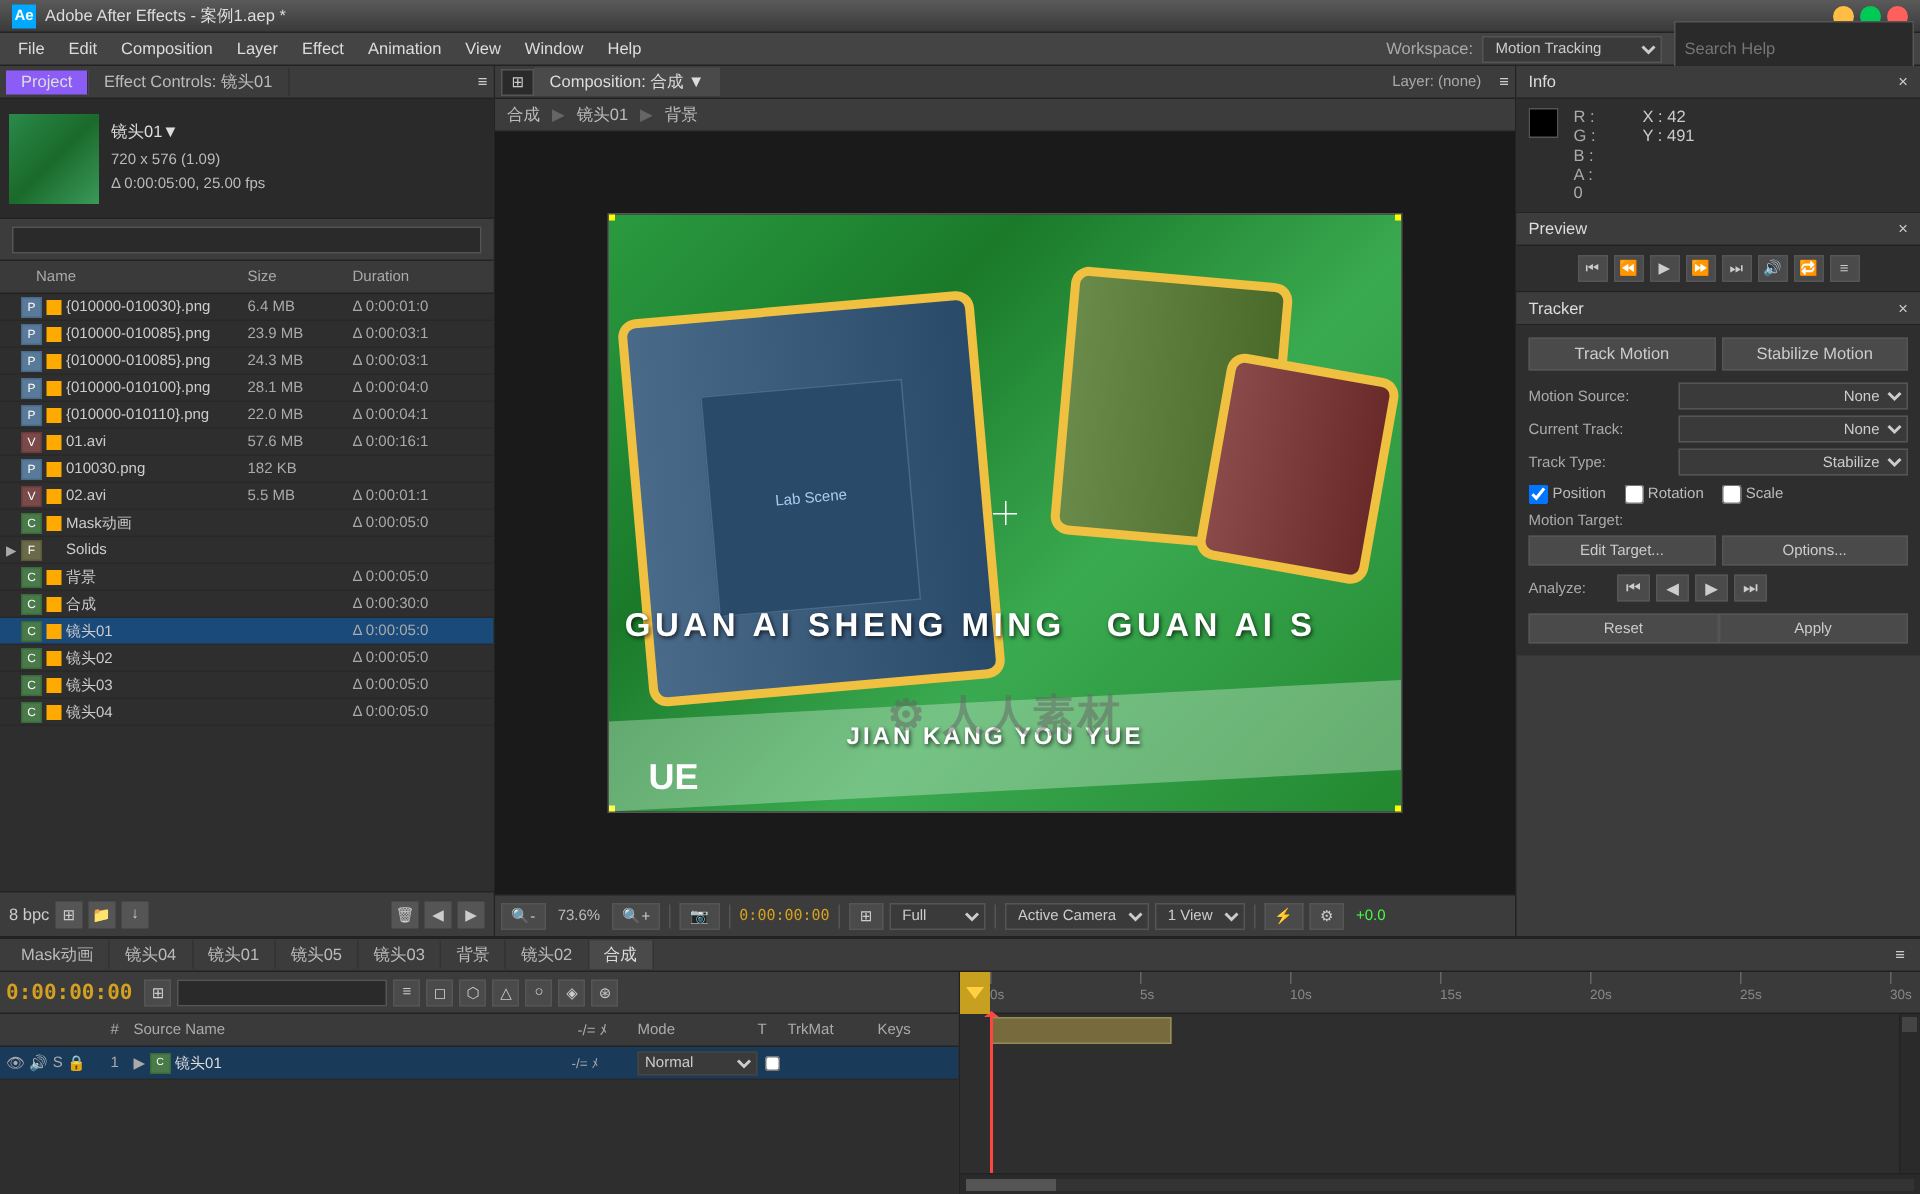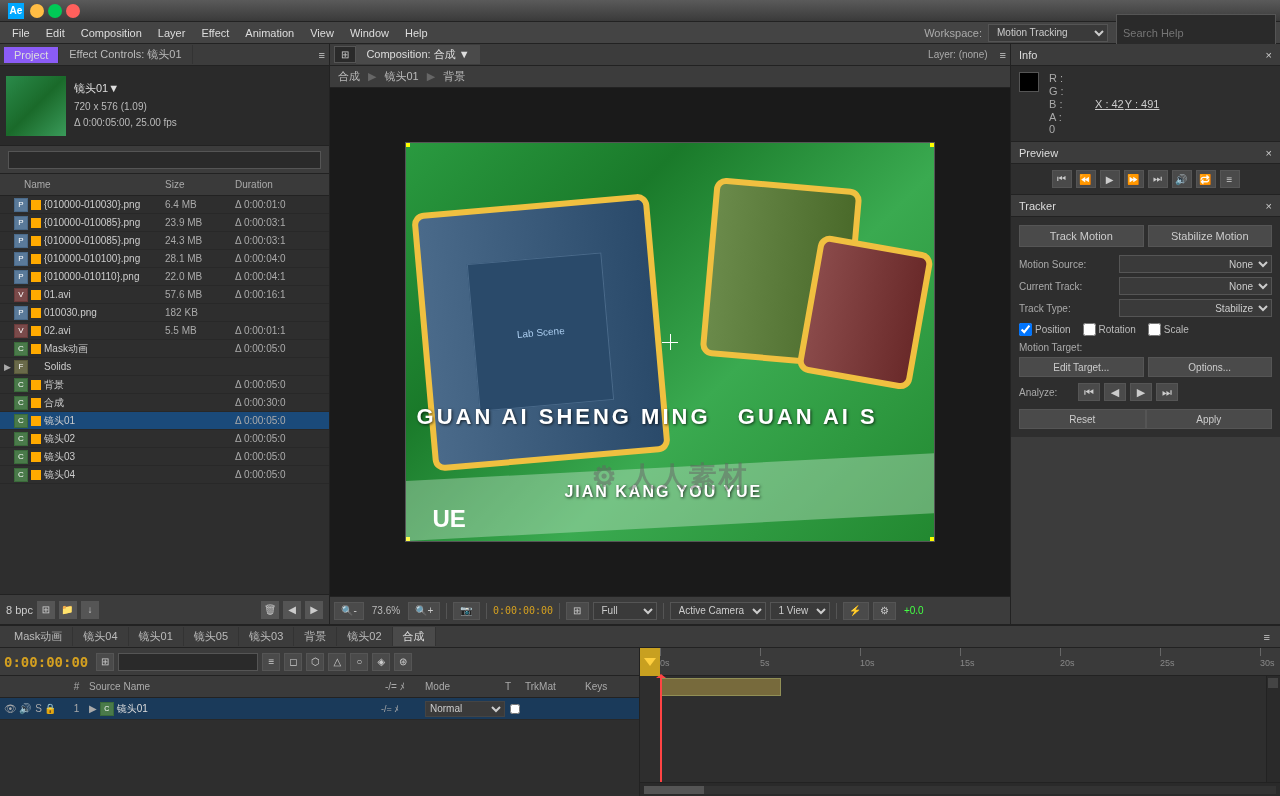--- a/index.html
+++ b/index.html
@@ -198,20 +198,21 @@
     #watermark { position: absolute; bottom: 100px; left: 50%; transform: translateX(-50%); color: rgba(100,100,100,0.5); font-size: 28px; font-weight: bold; white-space: nowrap; pointer-events: none; letter-spacing: 2px; }
     .screen-lab { background: linear-gradient(to right, #4a6a8a, #2a4a6a); }
     .screen-med { background: linear-gradient(to right, #6a8a4a, #4a6a2a); }
     .screen-comp { background: linear-gradient(to right, #8a4a4a, #6a2a2a); }
   </style>
 </head>
 <body>
 
 <div id="titlebar">
   <div class="app-icon">Ae</div>
+  <div class="title-text">Adobe After Effects - 案例1.aep *</div>
   <div class="win-controls">
     <button class="win-btn win-min"></button>
     <button class="win-btn win-max"></button>
     <button class="win-btn win-close"></button>
   </div>
 </div>
 
 <div id="menubar">
   <span class="menu-item">File</span>
   <span class="menu-item">Edit</span>
@@ -536,21 +537,21 @@
               <div class="info-row">
                 <span class="info-label">G :</span>
               </div>
               <div class="info-row">
                 <span class="info-label">B :</span>
               </div>
               <div class="info-row">
                 <span class="info-label">A : 0</span>
               </div>
             </div>
-            <div style="display:flex;flex-direction:row;gap:1px;margin-left:16px;text-decoration:underline;">
+            <div style="display:flex;flex-direction:column;gap:1px;margin-left:16px;">
               <div class="info-row">
                 <span>X : 42</span>
               </div>
               <div class="info-row">
                 <span>Y : 491</span>
               </div>
             </div>
           </div>
         </div>
       </div>

